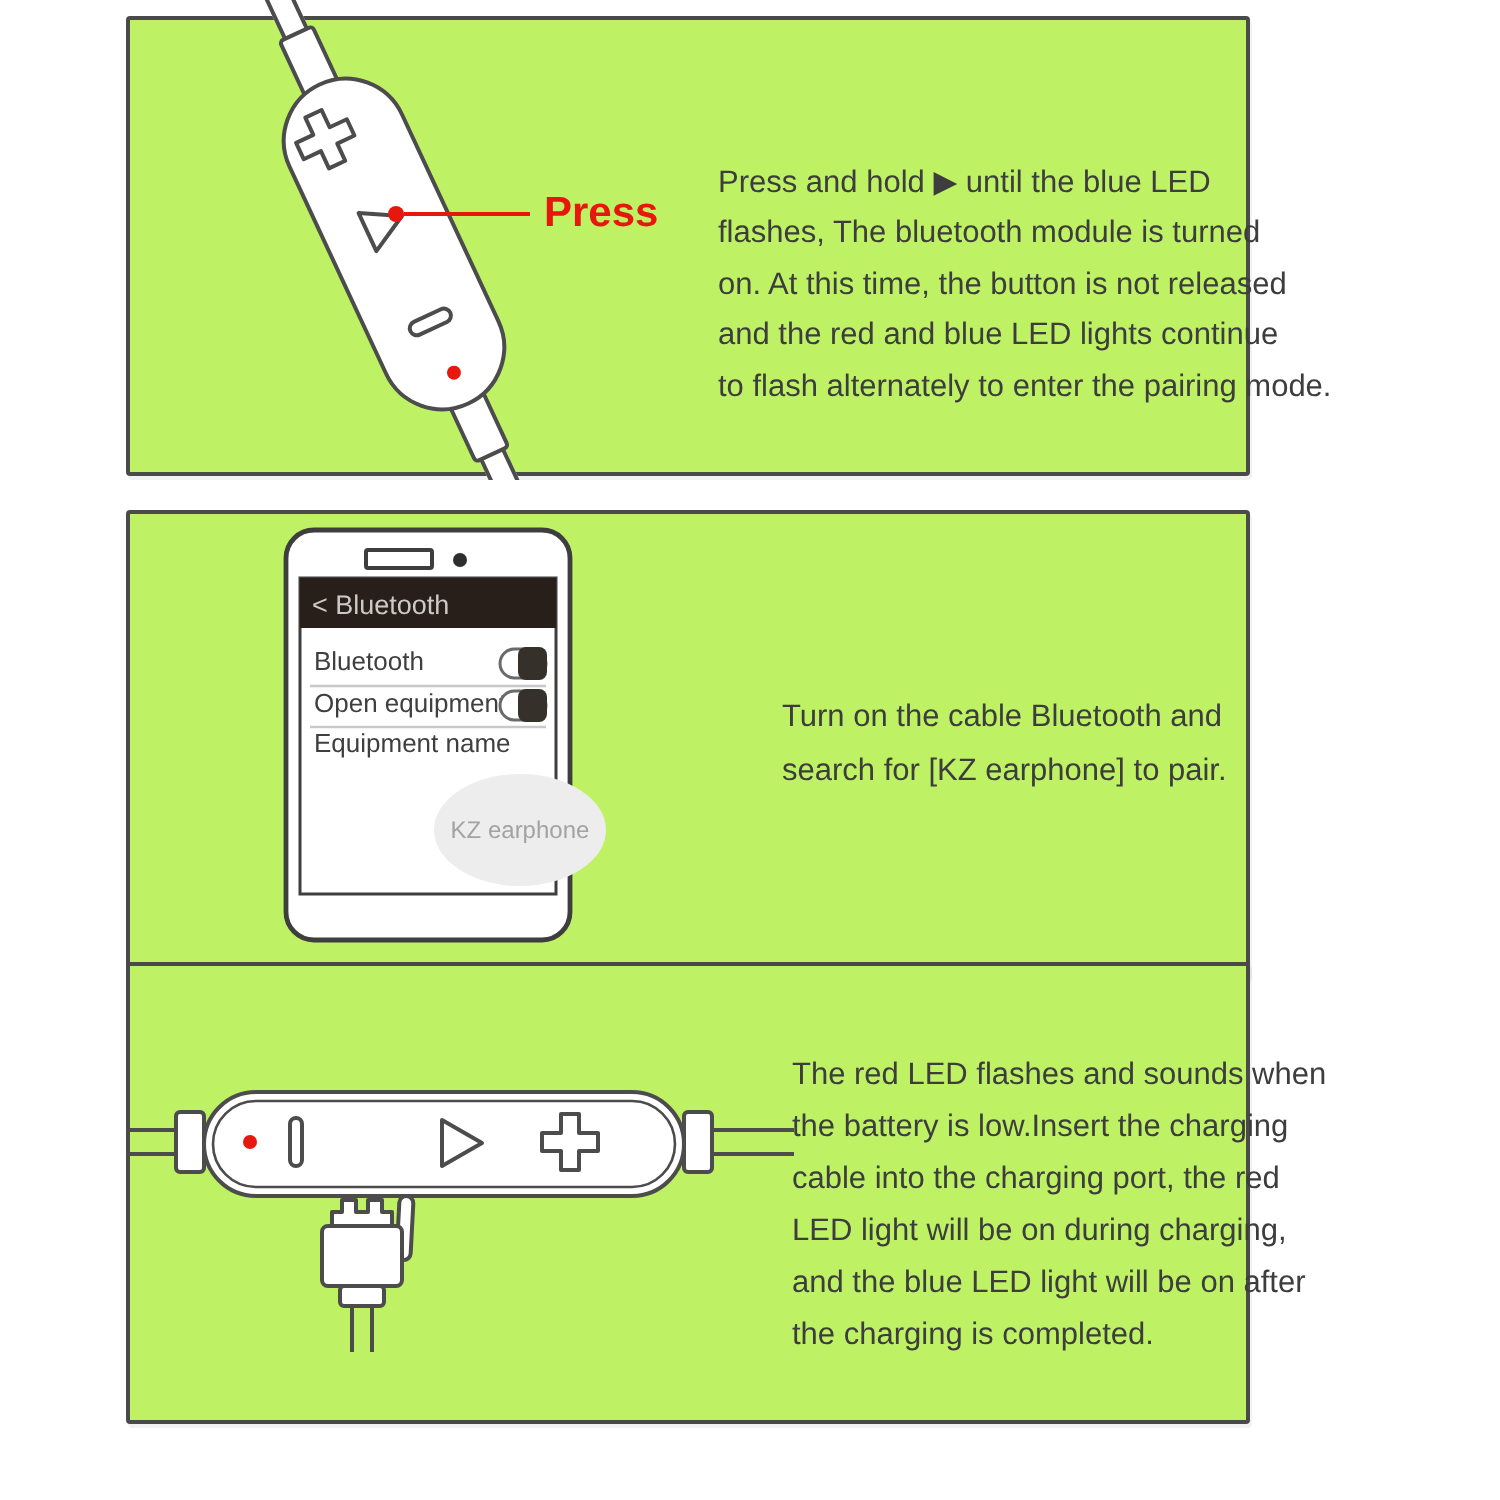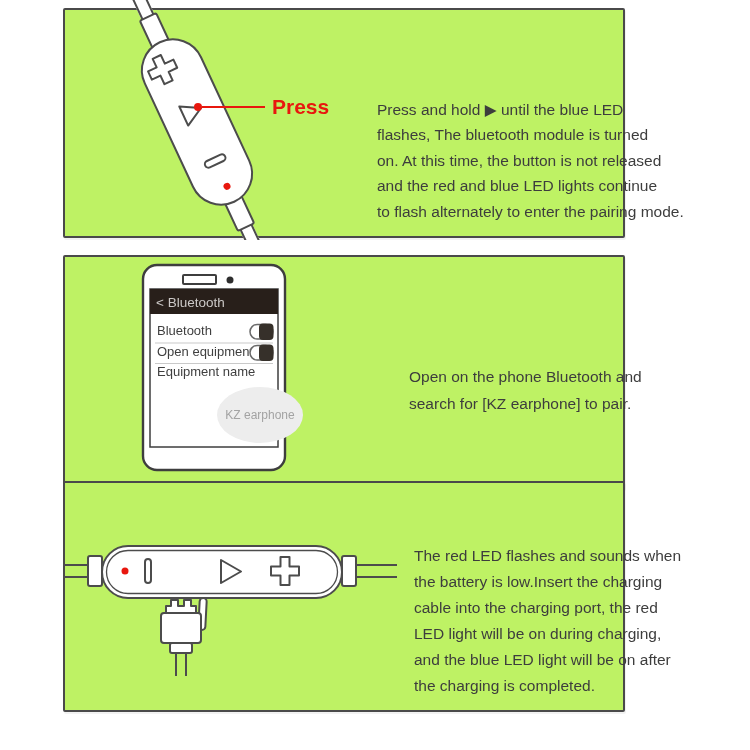--- a/index.html
+++ b/index.html
@@ -4,21 +4,21 @@
 <style>
   html,body{margin:0;padding:0;background:#ffffff;}
   .stage{position:relative;width:750px;height:750px;background:#fff;overflow:hidden;
          font-family:"Liberation Sans","DejaVu Sans",sans-serif;color:#3d3d3d;}
   .panel{position:absolute;left:63px;width:562px;border:2px solid #4a4a4a;border-radius:2px;
          background:#bef264;box-sizing:border-box;box-shadow:1px 2px 0 rgba(0,0,0,0.05);}
   #panel-power{top:8px;height:230px;}
   #panel-pair{top:255px;height:234px;}
   #panel-charge{top:481px;height:231px;}
   .art{position:absolute;pointer-events:none;}
-  .instruction{position:absolute;margin:18px;white-space:pre-line;font-size:15.5px;line-height:25.4px;
+  .instruction{position:absolute;margin:0;white-space:pre-line;font-size:15.5px;line-height:25.4px;
                color:#3d3d3d;letter-spacing:0;}
   .callout{position:absolute;font-size:21px;font-weight:bold;color:#e8170e;}
   svg text{font-family:"Liberation Sans","DejaVu Sans",sans-serif;}
 </style>
 </head>
 <body>
 
 <div class="stage">
 
   <section class="panel" id="panel-power">
@@ -77,21 +77,21 @@
         <rect x="250" y="333.5" width="23" height="14.5" rx="7.25" stroke-width="1.5" stroke="#6a6a6a"></rect>
         <rect x="259" y="332.5" width="14.5" height="16.5" rx="4" fill="#36302a" stroke="none"></rect>
         <line x1="155" y1="351.5" x2="273" y2="351.5" stroke="#c9c9c9" stroke-width="1.2"></line>
 
         <text x="157" y="364" font-size="13" fill="#3f3f3f" stroke="none">Equipment name</text>
 
         <ellipse cx="260" cy="403" rx="43" ry="28" fill="#ededed" stroke="none"></ellipse>
         <text x="260" y="407" font-size="12" fill="#a3a3a3" stroke="none" text-anchor="middle">KZ earphone</text>
       </g>
     </svg>
-    <p class="instruction" style="left:326px;top:88px;width:290px;line-height:27px;">Open on the phone Bluetooth and
+    <p class="instruction" style="left:326px;top:88px;width:290px;line-height:27px;">Turn on the cable Bluetooth and
 search for [KZ earphone] to pair.</p>
   </section>
 
   <section class="panel" id="panel-charge">
     <svg class="art" style="left:-2px;top:-2px;" width="620" height="231" viewBox="63 481 620 231">
       <g stroke="#4c4c4c" stroke-width="2" fill="#ffffff">
 
         <path d="M63 565 H88 M63 577 H88" fill="none"></path>
         <rect x="88" y="556" width="14" height="30" rx="2"></rect>
         <path d="M356 565 H397 M356 577 H397" fill="none"></path>

